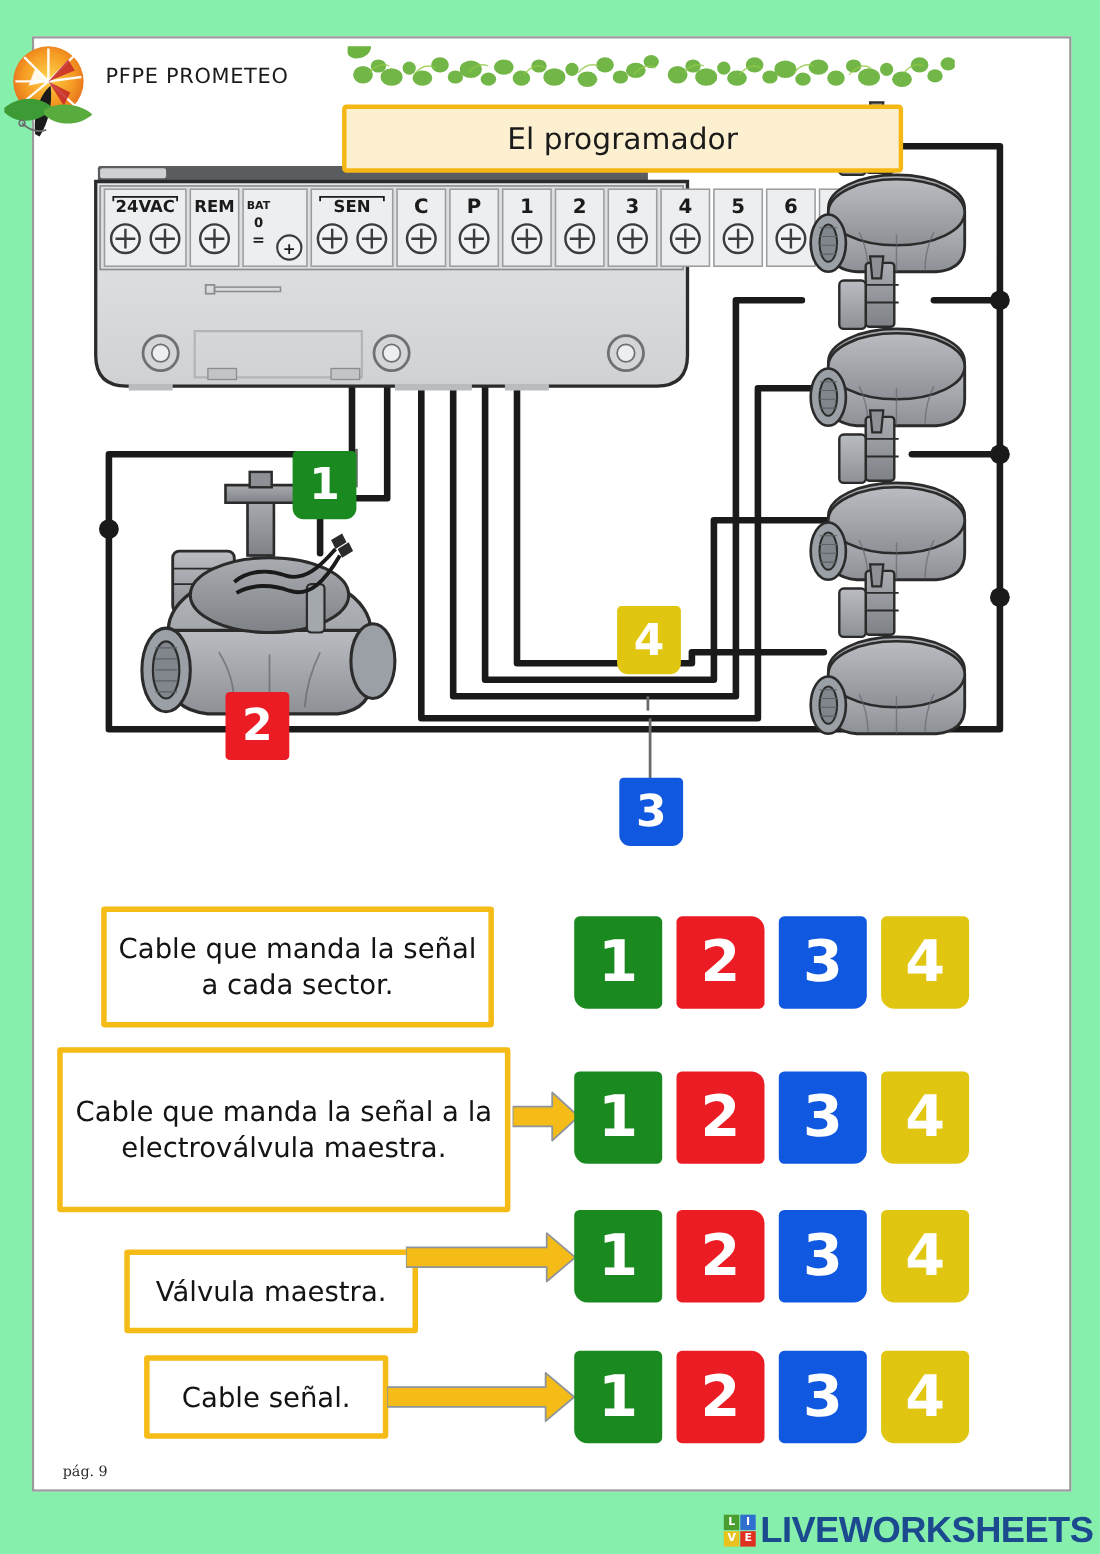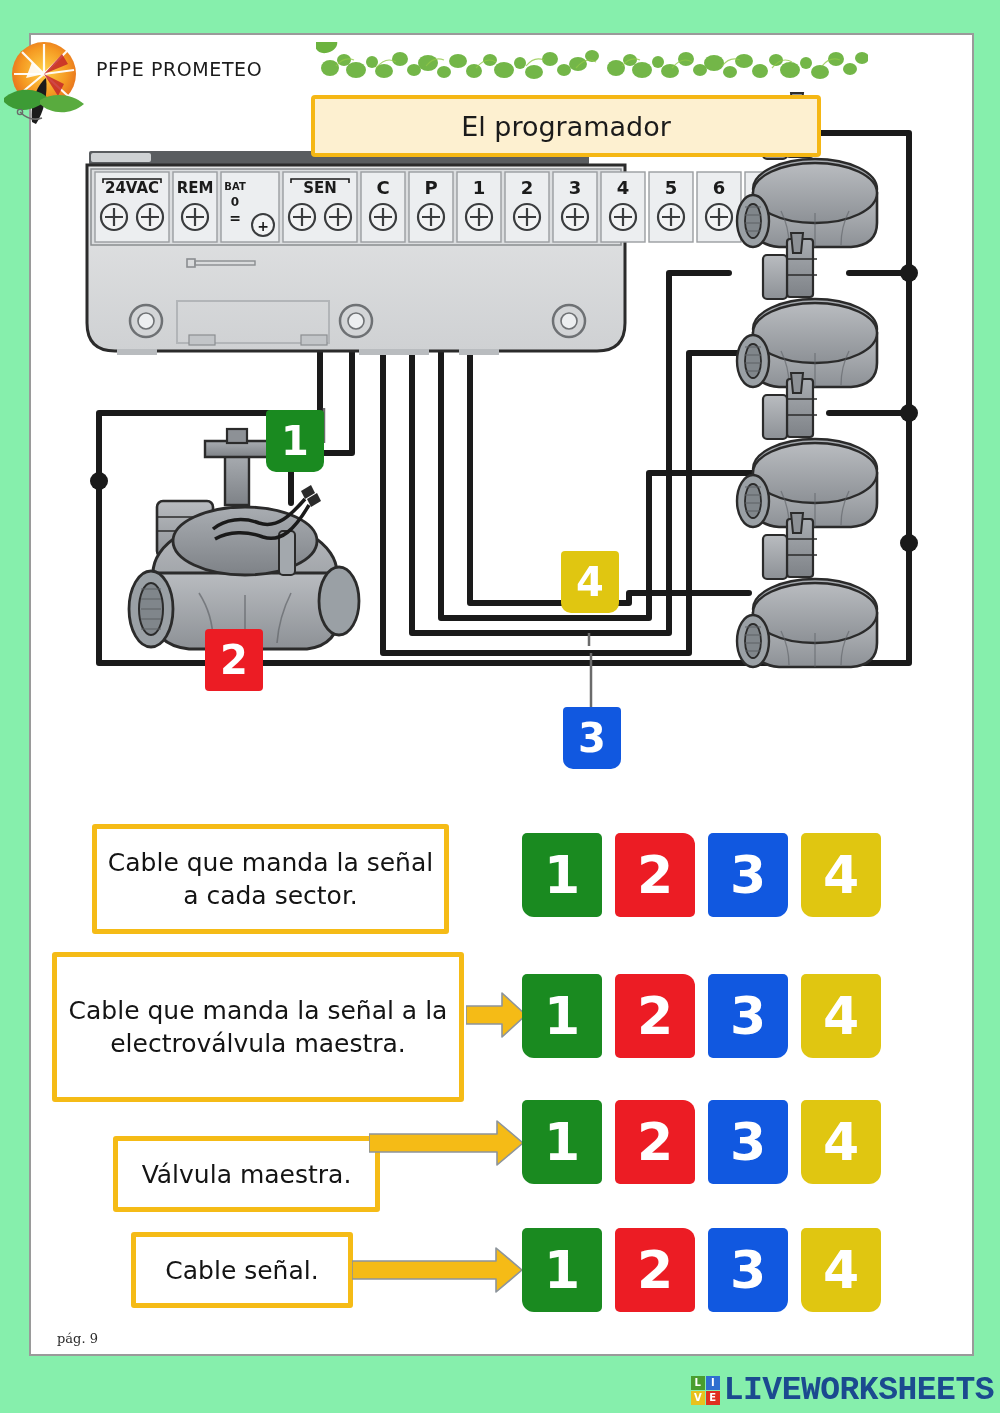--- a/index.html
+++ b/index.html
@@ -189,21 +189,21 @@
   }
   .lw-l { background: #4a9e2f; }
   .lw-i { background: #2f6fd0; }
   .lw-v { background: #e8c11c; }
   .lw-e { background: #e03020; }
   .lw-word {
     font-size: 33px;
     font-weight: bold;
     letter-spacing: -0.5px;
     color: #1b4a8f;
-    font-family: Liberation Mono, monospace;
+    font-family: Liberation Sans, sans-serif;
   }
 </style>
 </head>
 <body>
 
 <div id="page">
 
   <div class="sheet-border"></div>
 
   <div class="brand-logo">

